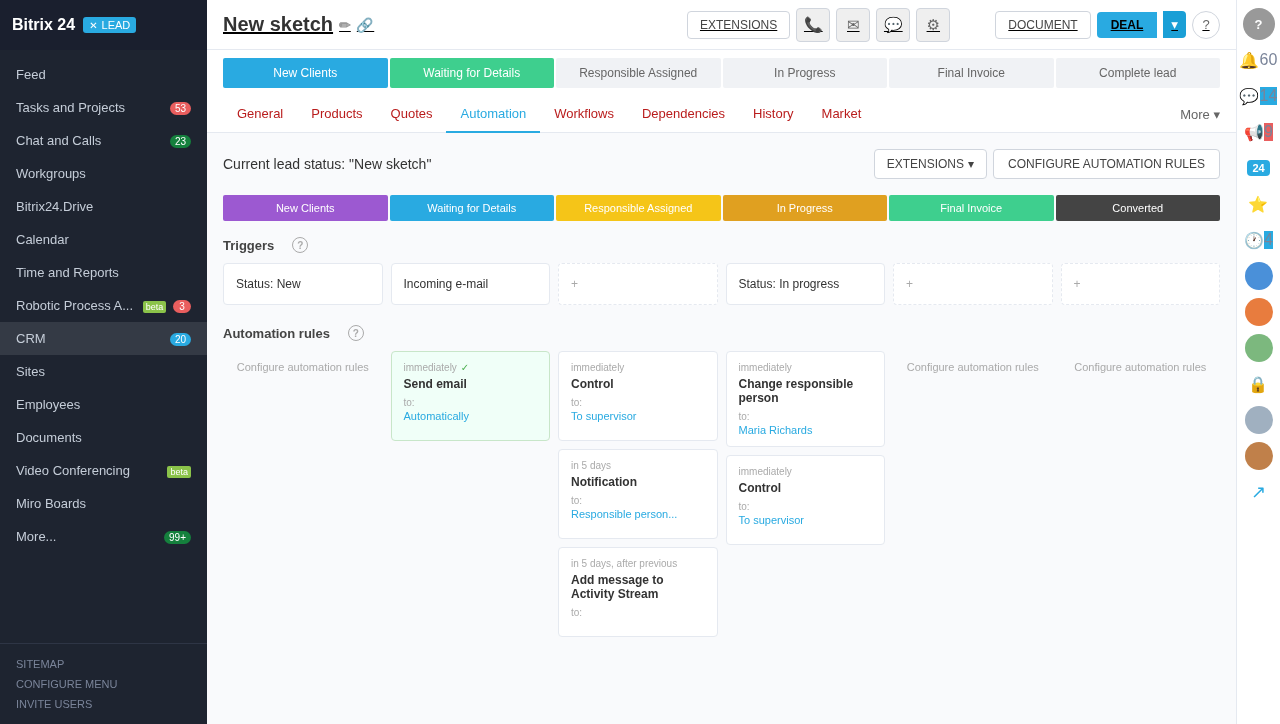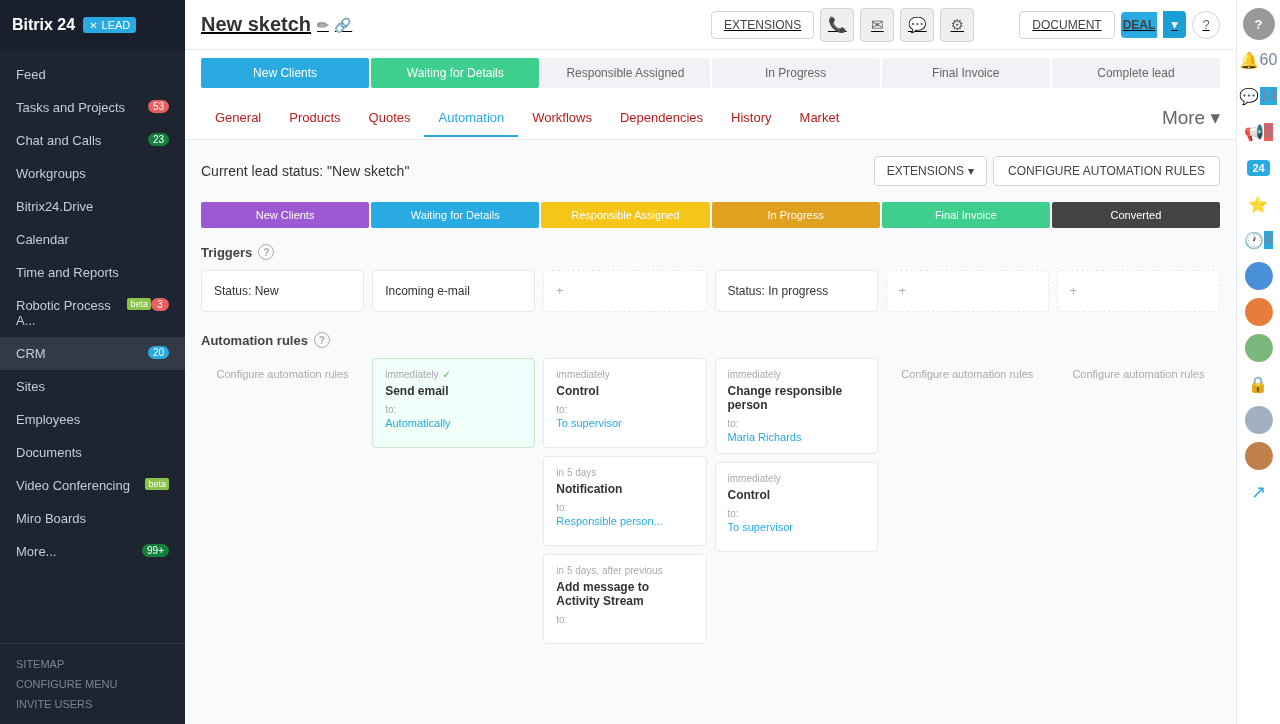--- a/index.html
+++ b/index.html
@@ -1,20 +1,20 @@
 <!DOCTYPE html>
 <html><head>
   <meta charset="utf-8">
   <style>
     * { box-sizing: border-box; margin: 0; padding: 0; }
     body { font-family: -apple-system, BlinkMacSystemFont, 'Segoe UI', Arial, sans-serif; font-size: 13px; background: #f5f5f5; display: flex; height: 724px; overflow: hidden; }
 
     
     .sidebar {
-      width: 185px;
+      width: 207px;
       background: #1e2430;
       color: #a8b3c5;
       display: flex;
       flex-direction: column;
       flex-shrink: 0;
       height: 724px;
       overflow-y: auto;
     }
     .sidebar-header {
       display: flex;
@@ -38,21 +38,21 @@
       display: flex;
       align-items: center;
       gap: 4px;
     }
     .sidebar-lead-badge .close-x { cursor: pointer; font-size: 10px; }
     .sidebar-nav { flex: 1; padding: 8px 0; }
     .sidebar-item {
       padding: 9px 16px;
       cursor: pointer;
       display: flex;
-      align-items: flex-start;
+      align-items: flex-end;
       justify-content: space-between;
       color: #c5cdd8;
       font-size: 13px;
       transition: background 0.15s;
     }
     .sidebar-item.active { background: rgba(255,255,255,0.1); }
     .sidebar-item .badge {
       background: #e95e5e;
       color: #fff;
       border-radius: 8px;
@@ -188,23 +188,23 @@
       cursor: pointer;
       display: flex;
       align-items: center;
       gap: 4px;
       margin-left: 39px;
     }
     .btn-deal {
       background: #29aae1;
       border: none;
       border-radius: 4px 0 0 4px;
-      padding: 6px 2px;
+      padding: 6px 14px;
       font-size: 12px;
-      color: #404040;
+      color: #000000;
       cursor: pointer;
       font-weight: 600;
     }
     .btn-deal-caret {
       background: #1a9fd6;
       border: none;
       border-radius: 0 4px 4px 0;
       padding: 6px 8px;
       color: #fff;
       cursor: pointer;
@@ -260,21 +260,21 @@
       font-size: 13px;
       color: #b91c1c;
       cursor: pointer;
       border-bottom: 2px solid transparent;
       margin-bottom: -1px;
     }
     .tab-item.active { color: #29aae1; border-bottom-color: #29aae1; font-weight: 500; }
     .tabs-more {
       margin-left: auto;
       padding: 10px 0;
-      font-size: 19px;
+      font-size: 13px;
       color: #666;
       cursor: pointer;
       display: flex;
       align-items: center;
       gap: 3px;
     }
 
     
     .content-area {
       flex: 1;
@@ -345,21 +345,21 @@
     .auto-stage-item.teal { background: #3ecf8e; color: #fff; }
     .auto-stage-item.dark { background: #444; color: #fff; }
 
     
     .section-header {
       font-size: 13px;
       font-weight: 600;
       color: #444;
       display: flex;
       align-items: center;
-      gap: 6px;
+      gap: 18px;
       margin-bottom: 10px;
     }
     .help-circle {
       width: 16px;
       height: 16px;
       border-radius: 50%;
       border: 1px solid #aaa;
       display: flex;
       align-items: center;
       justify-content: center;

